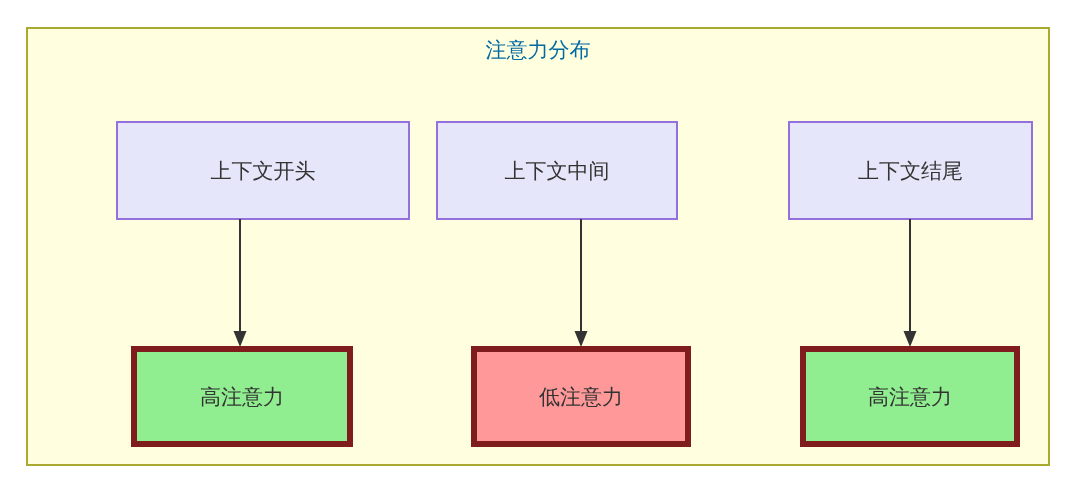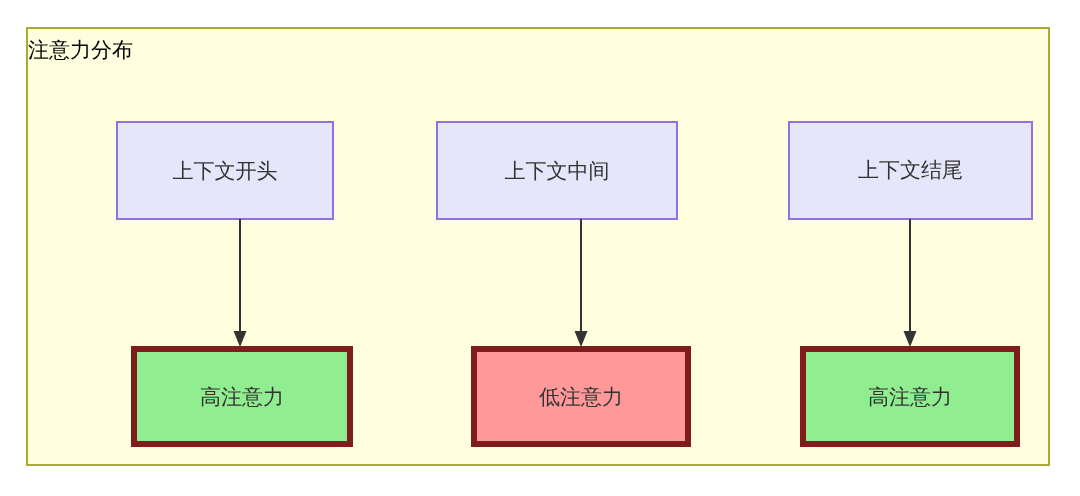--- a/index.html
+++ b/index.html
@@ -31,23 +31,23 @@
     background: #ffffe0;
     border: 2px solid #aaaa33;
     box-sizing: border-box;
   }
 
   .subgraph-title {
     position: absolute;
     left: 0;
     top: 8px;
     width: 100%;
-    text-align: left;
+    text-align: center;
     font-size: 21px;
-    color: #000000;
+    color: #0369a1;
     line-height: 1.2;
     white-space: nowrap;
   }
 
   
   .node {
     position: absolute;
     box-sizing: border-box;
     display: flex;
     align-items: center;
@@ -66,23 +66,23 @@
 
   .node.attn {
     border: 6px solid #7f1d1d;
     height: 101px;
   }
 
   .node.attn.high { background: #90ee90; }
   .node.attn.low  { background: #ff9999; }
 
   
-  #ctx-start  { left: 88px;  top: 92px; width: 218px; }
+  #ctx-start  { left: 88px;  top: 92px; width: 294px; }
   #ctx-middle { left: 408px; top: 92px; width: 242px; }
-  #ctx-end    { left: 760px; top: 92px; width: 245px; font-family: Liberation Serif, serif; }
+  #ctx-end    { left: 760px; top: 92px; width: 245px; }
 
   
   #attn-start  { left: 103px; top: 317px; width: 222px; }
   #attn-middle { left: 443px; top: 317px; width: 220px; }
   #attn-end    { left: 772px; top: 317px; width: 220px; }
 
   
   .edge {
     position: absolute;
     top: 190px;

